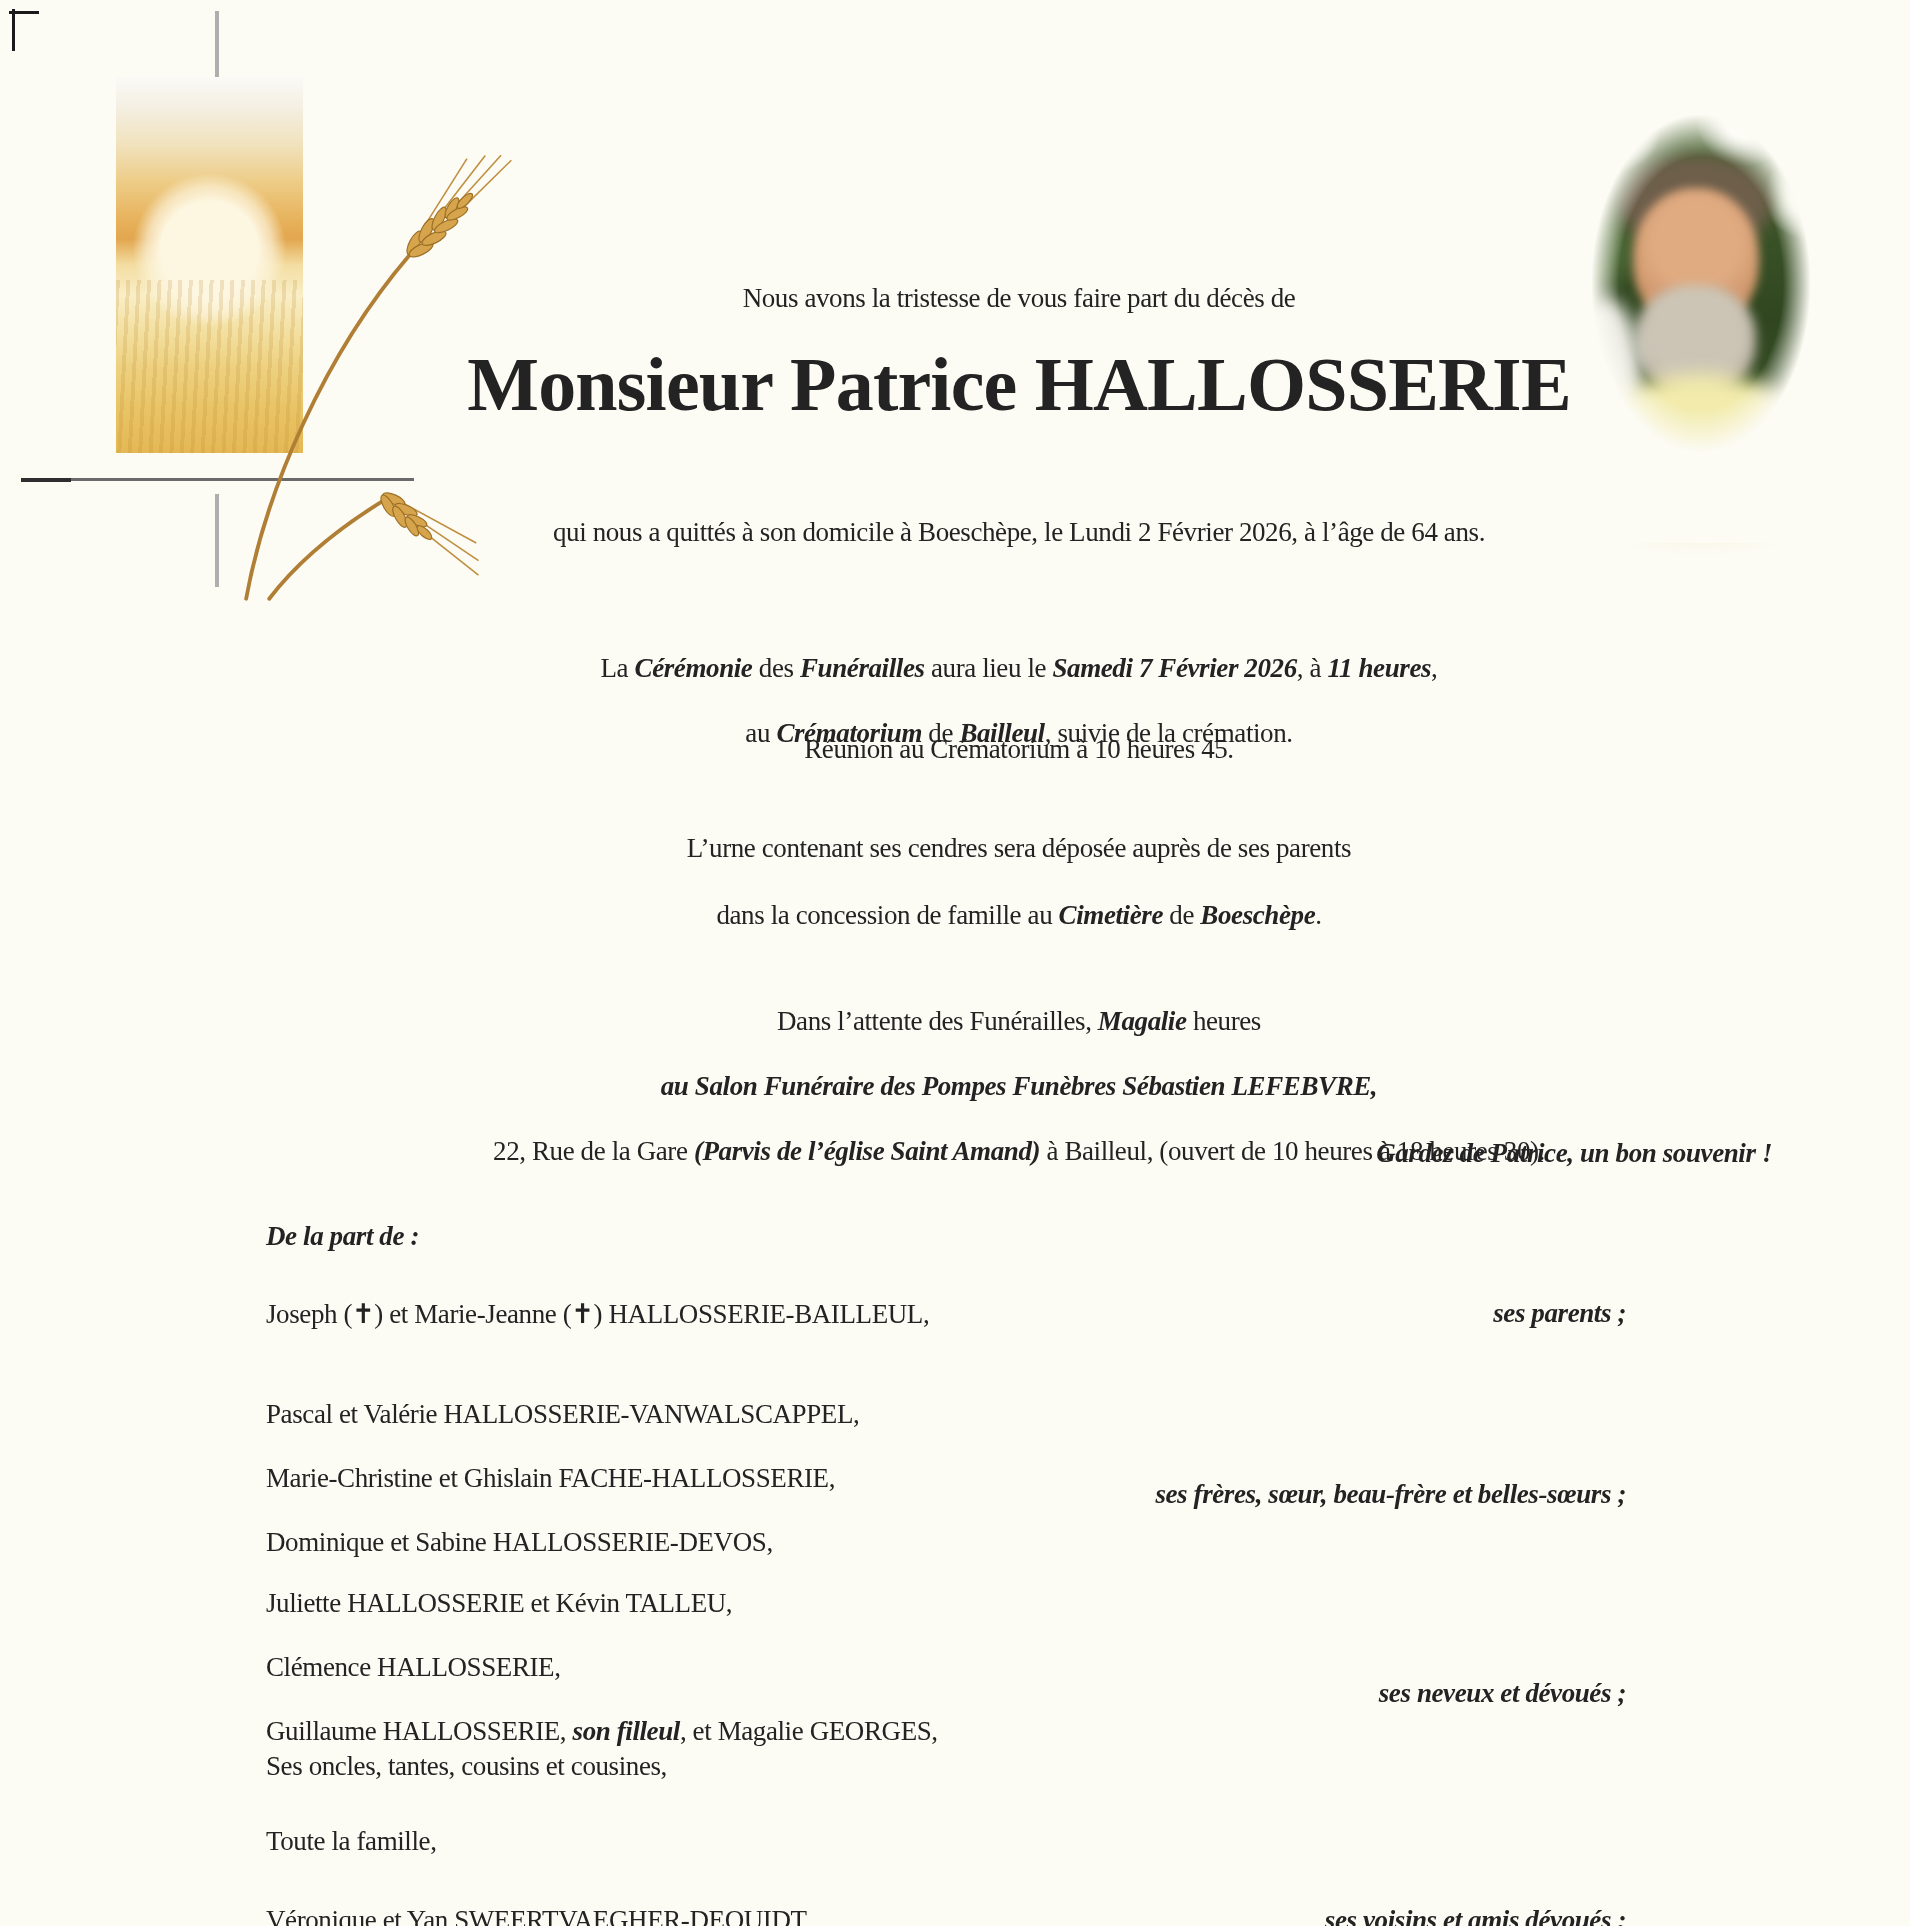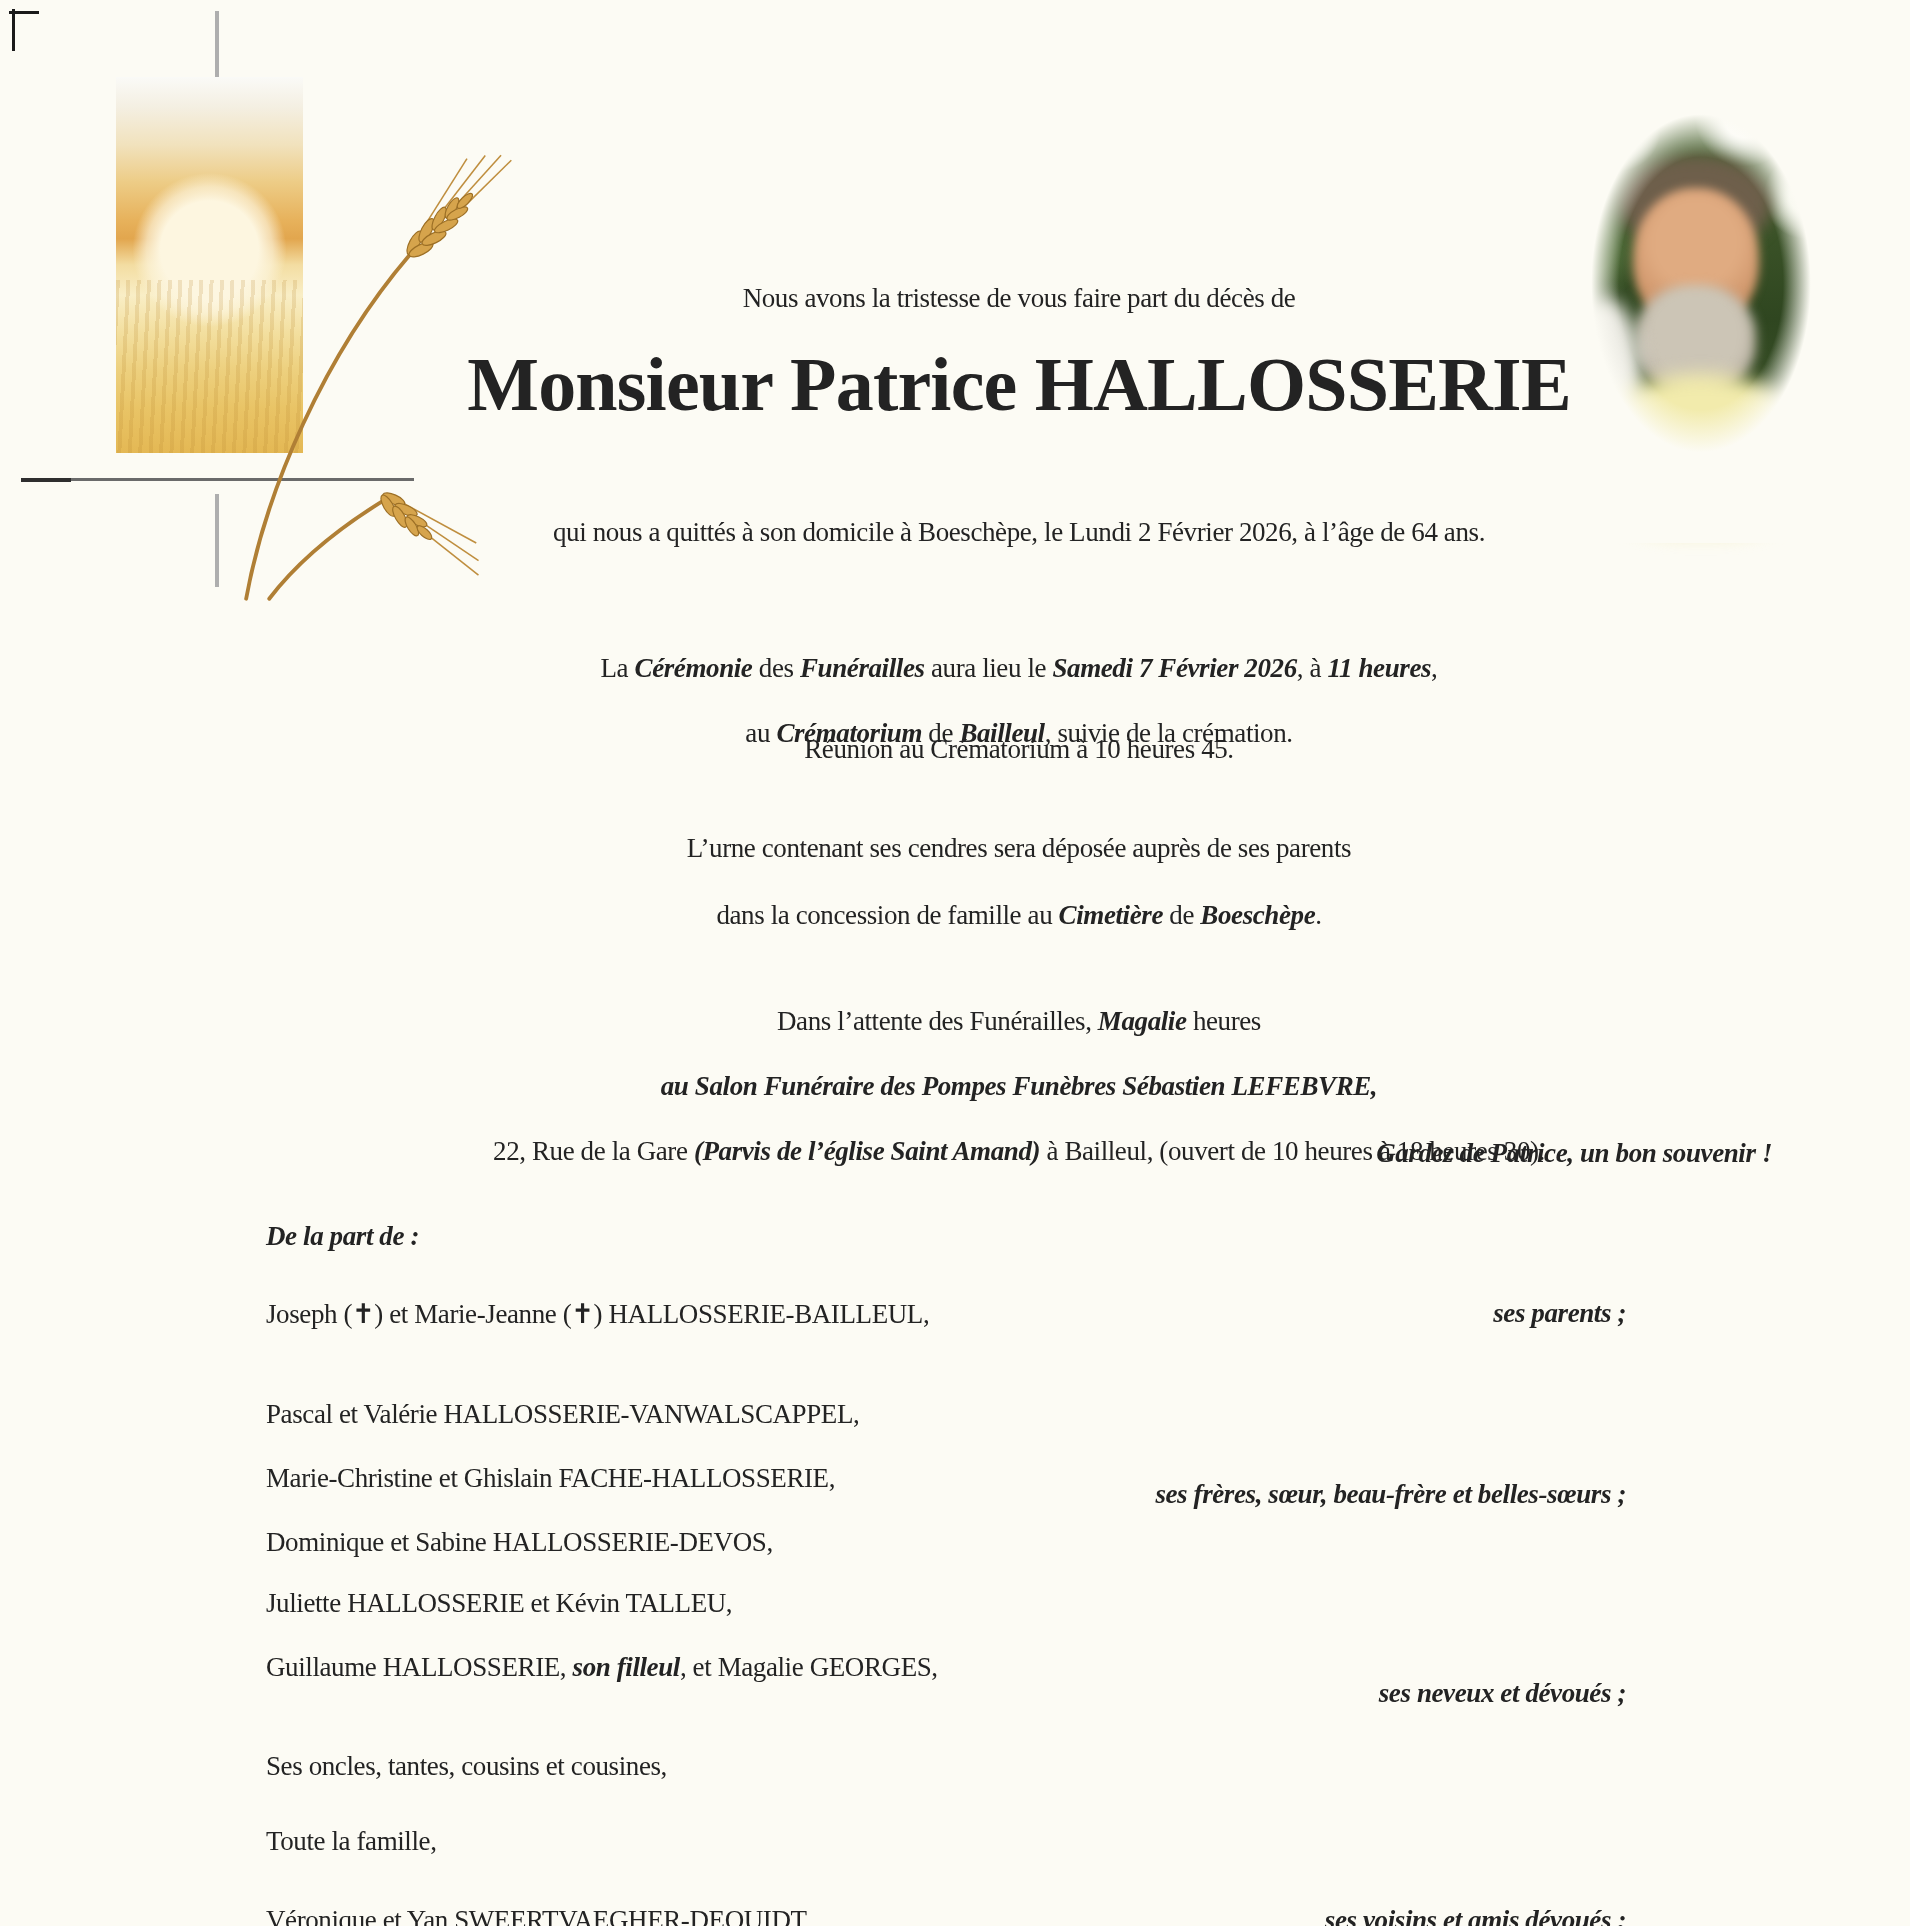--- a/index.html
+++ b/index.html
@@ -166,20 +166,21 @@
 
   <div class="t" style="top:1369px;line-height:37px">
     <p>Pascal et Valérie HALLOSSERIE-VANWALSCAPPEL,</p>
     <p>Marie-Christine et Ghislain FACHE-HALLOSSERIE,</p>
     <p>Dominique et Sabine HALLOSSERIE-DEVOS,</p>
   </div>
   <p class="t label-line" style="top:1479px">ses frères, sœur, beau-frère et belles-sœurs ;</p>
 
   <div class="t" style="top:1558px;line-height:37px">
     <p>Juliette HALLOSSERIE et Kévin TALLEU,</p>
+    <p>Clémence HALLOSSERIE,</p>
     <p><span>Guillaume HALLOSSERIE, </span><span class="bi">son filleul</span><span>, et Magalie GEORGES,</span></p>
   </div>
   <p class="t label-line" style="top:1678px">ses neveux et dévoués ;</p>
 
   <p class="t" style="top:1751px">Ses oncles, tantes, cousins et cousines,</p>
   <p class="t" style="top:1826px">Toute la famille,</p>
 
   <div class="t row" style="top:1905px">
     <span>Véronique et Yan SWEERTVAEGHER-DEQUIDT,</span>
     <span class="label">ses voisins et amis dévoués ;</span>

